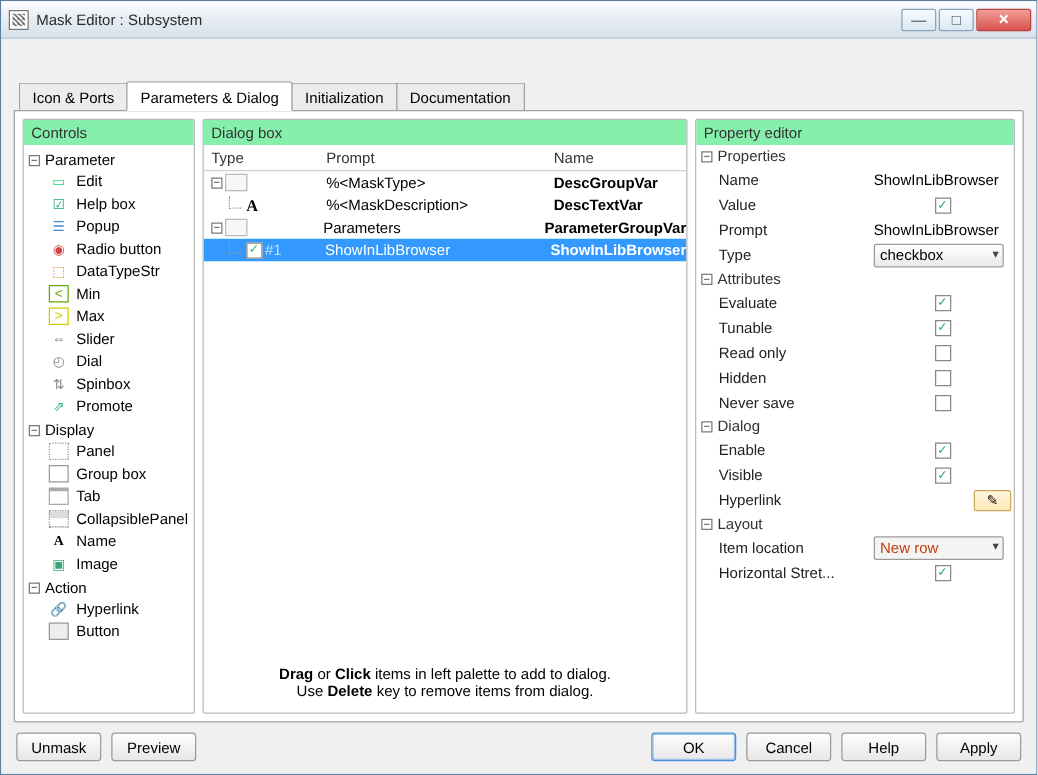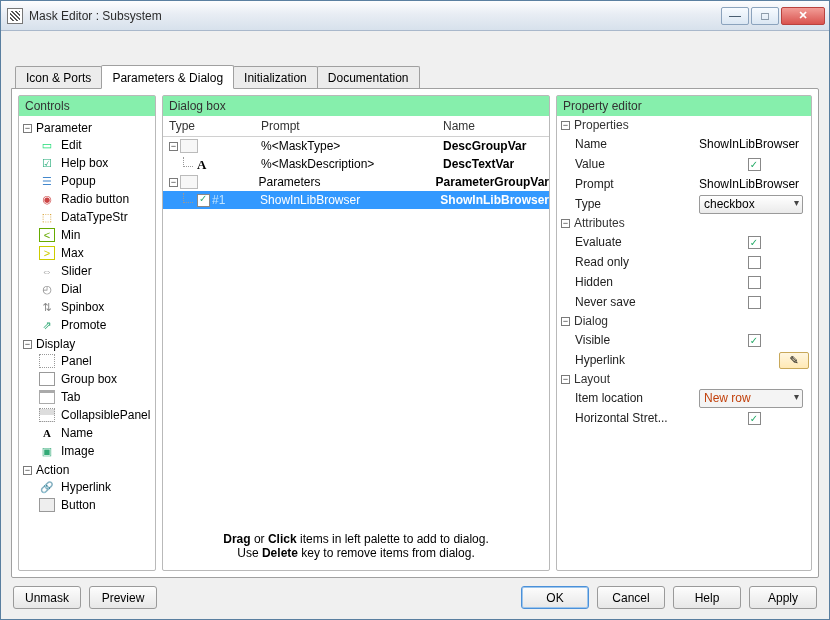--- a/index.html
+++ b/index.html
@@ -330,20 +330,26 @@
               <span class="exp">−</span>
               <span>Attributes</span>
             </div>
           <div class="prop-row">
               <span class="pl">Evaluate</span>
               <span class="pv">
                 <span class="checkbox checked"></span>
               </span>
             </div>
           <div class="prop-row">
+              <span class="pl">Tunable</span>
+              <span class="pv">
+                <span class="checkbox checked"></span>
+              </span>
+            </div>
+          <div class="prop-row">
               <span class="pl">Read only</span>
               <span class="pv">
                 <span class="checkbox"></span>
               </span>
             </div>
           <div class="prop-row">
               <span class="pl">Hidden</span>
               <span class="pv">
                 <span class="checkbox"></span>
               </span>
@@ -351,20 +357,26 @@
           <div class="prop-row">
               <span class="pl">Never save</span>
               <span class="pv">
                 <span class="checkbox"></span>
               </span>
             </div>
 
           <div class="prop-section-h">
               <span class="exp">−</span>
               <span>Dialog</span>
+            </div>
+          <div class="prop-row">
+              <span class="pl">Enable</span>
+              <span class="pv">
+                <span class="checkbox checked"></span>
+              </span>
             </div>
           <div class="prop-row">
               <span class="pl">Visible</span>
               <span class="pv">
                 <span class="checkbox checked"></span>
               </span>
             </div>
           <div class="prop-row">
               <span class="pl">Hyperlink</span>
               <span class="pv" style="justify-content:flex-end;">

